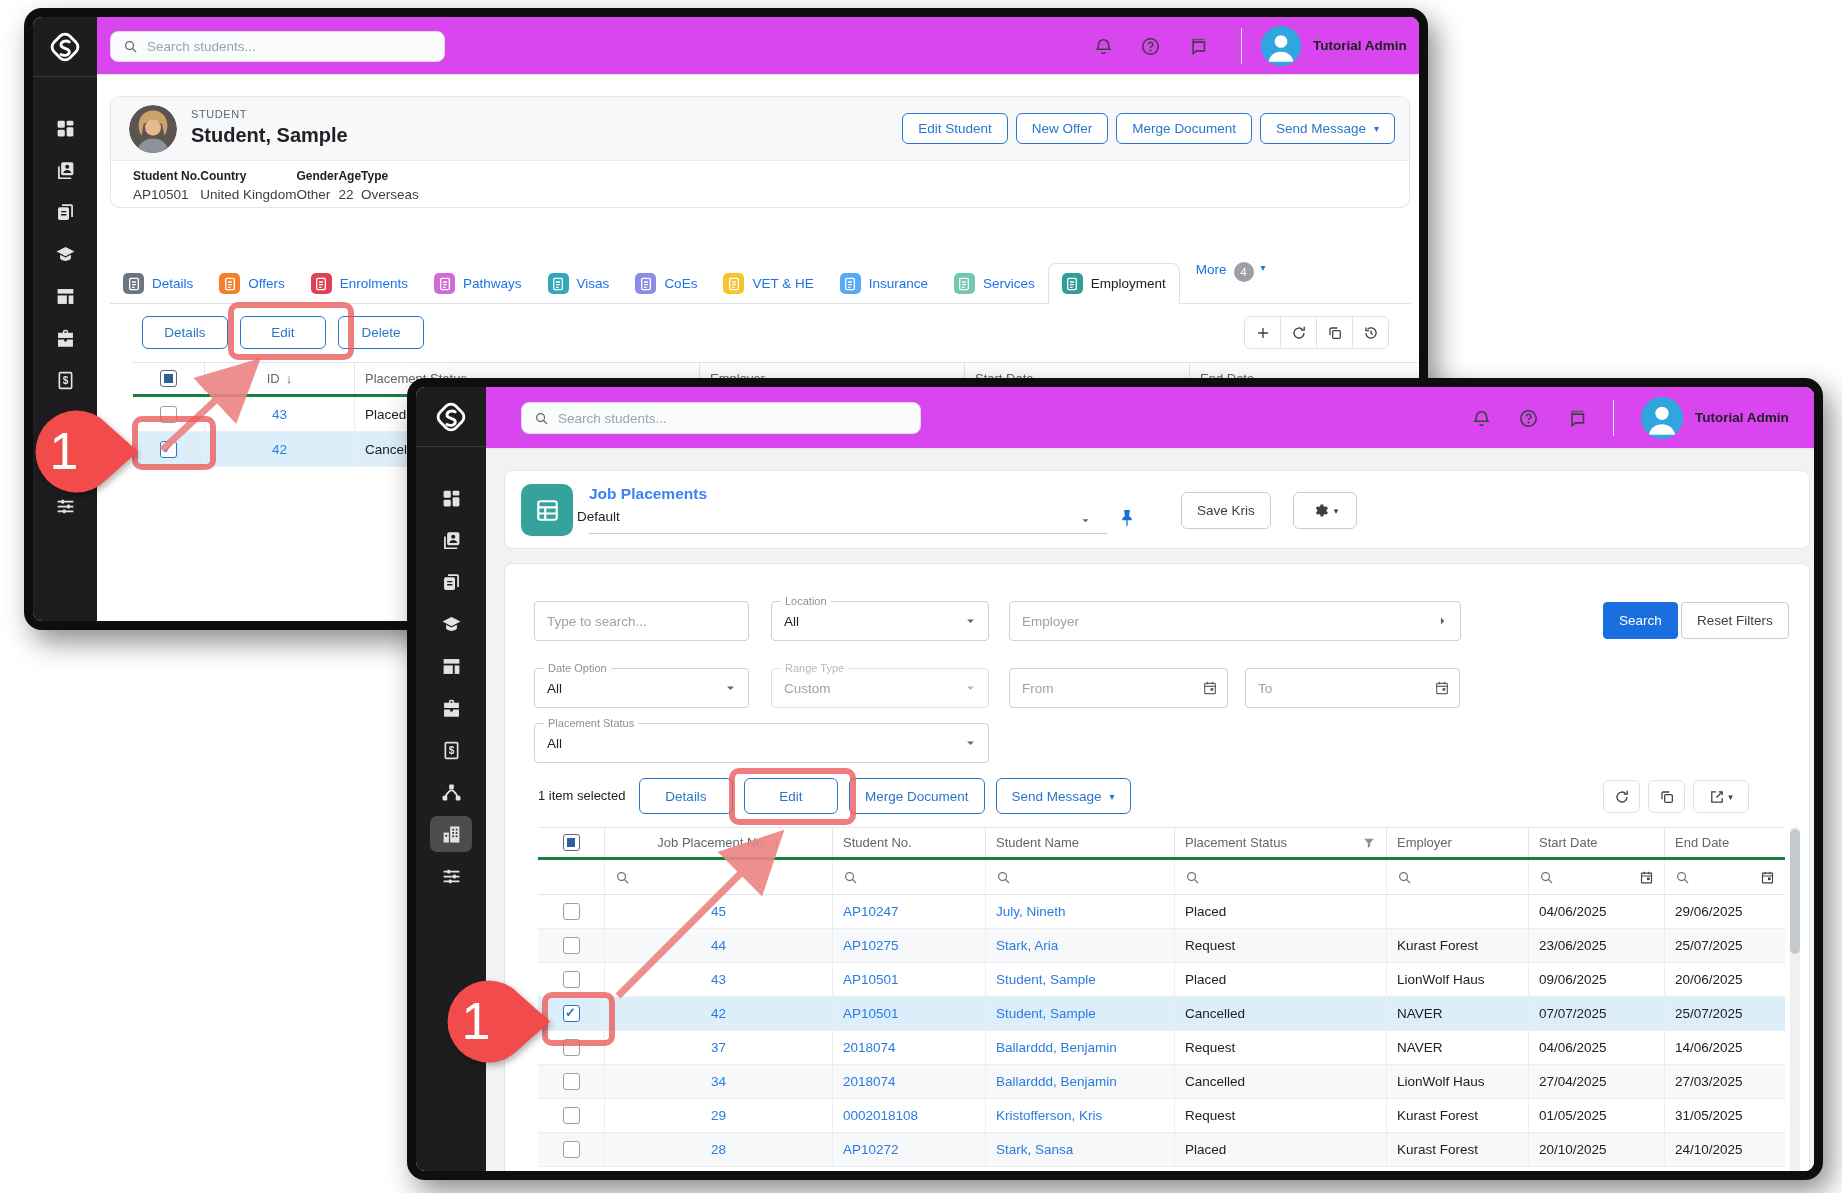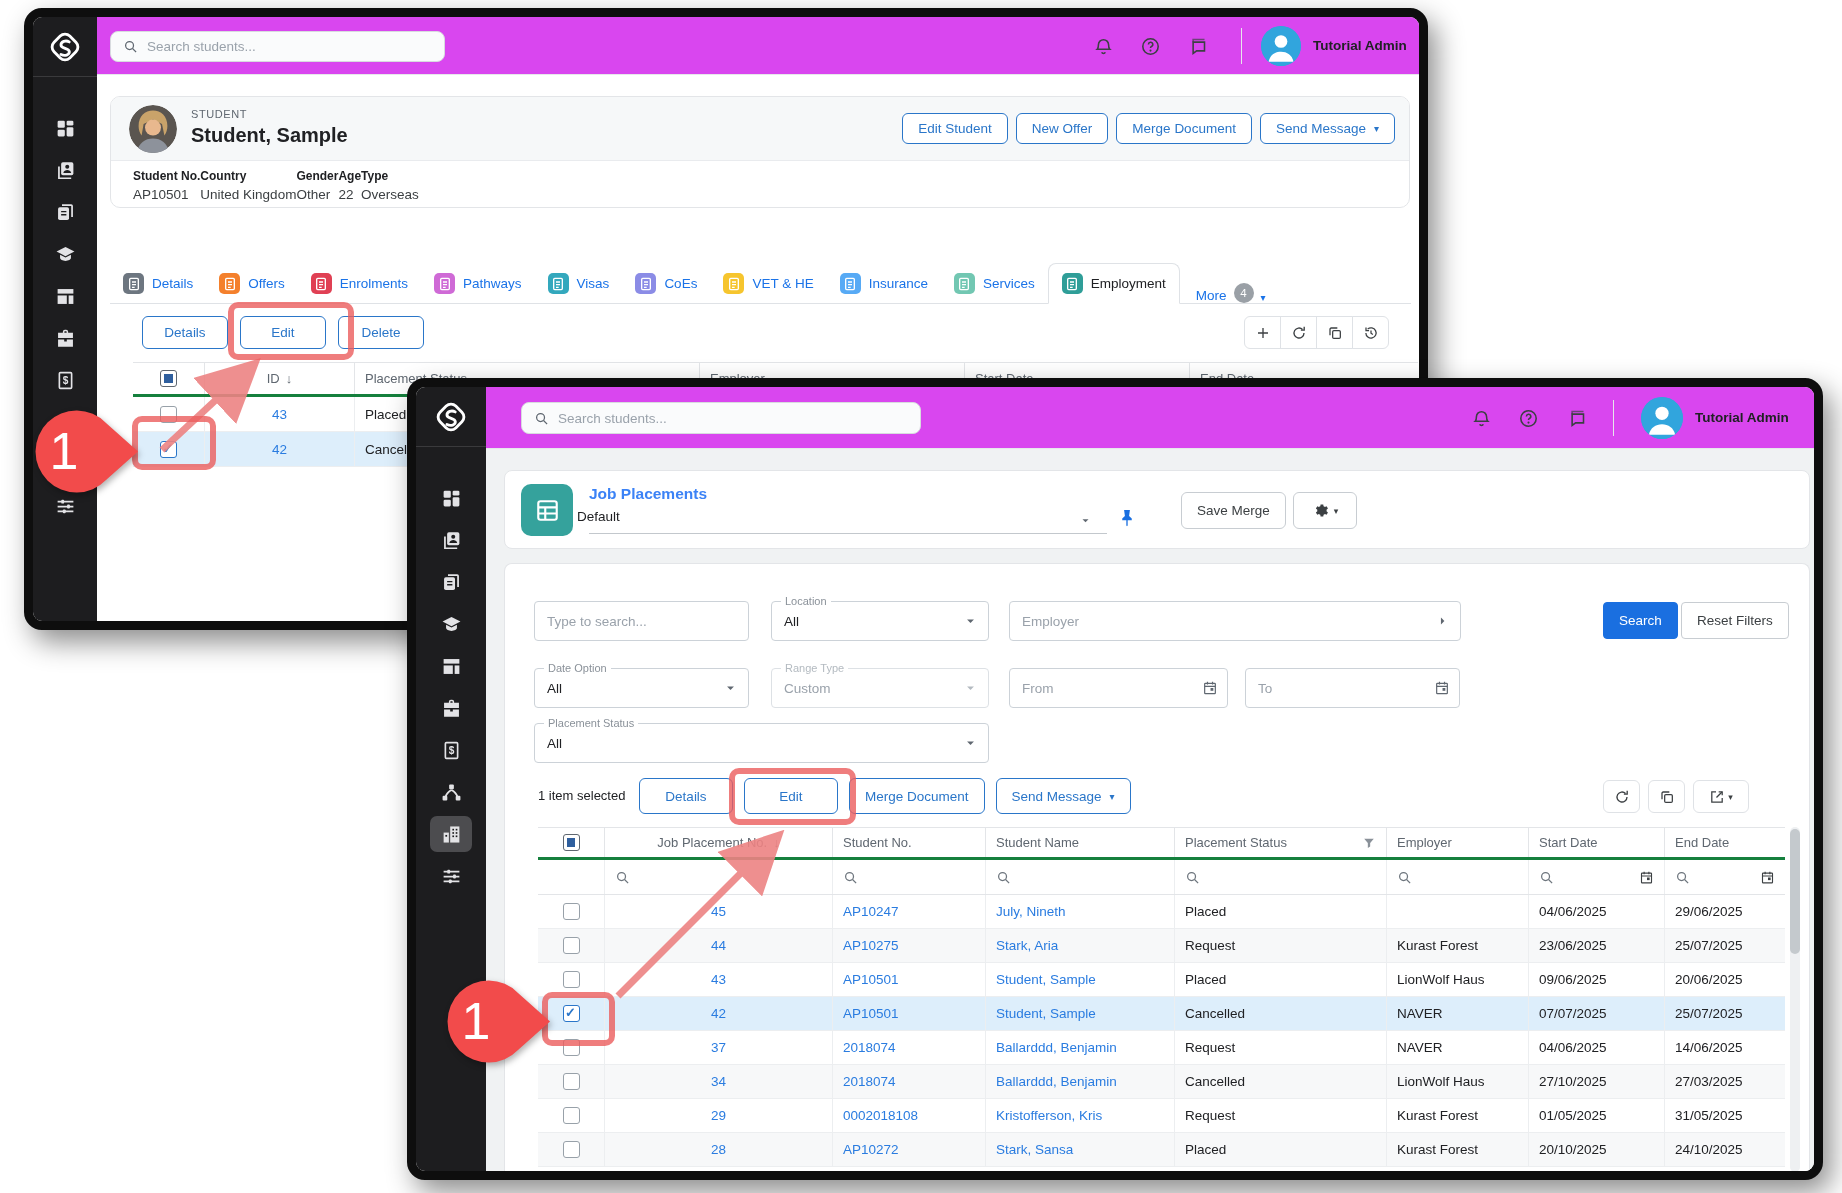--- a/index.html
+++ b/index.html
@@ -59,21 +59,21 @@
 .fields{position:absolute;left:22px;top:72px;display:flex}
 .fields .f{display:flex;flex-direction:column;gap:4px}
 .fields .fl{font-size:12px;font-weight:700;color:#202124}
 .fields .fv{font-size:13.5px;color:#3c4043}
 
 
 .tabs{position:absolute;left:77px;top:245px;width:1301px;display:flex;align-items:flex-end;border-bottom:1px solid #dfe2e6}
 .tab{display:inline-flex;align-items:center;gap:8px;height:41px;padding:0 13px;font-size:13.5px;color:#1a73e8;margin-bottom:-1px}
 .tab .tile{width:21px;height:21px;border-radius:5px;padding:2.5px;flex:none}
 .tab.active{background:#fff;border:1px solid #dfe2e6;border-bottom:1px solid #fff;border-radius:8px 8px 0 0;color:#202124}
-.more{display:inline-flex;align-items:flex-end;gap:7px;margin-left:16px;color:#1a73e8;font-size:13.5px;height:41px}
+.more{display:inline-flex;align-items:flex-start;gap:7px;margin-left:16px;color:#1a73e8;font-size:13.5px;height:41px}
 .badge{width:20px;height:20px;border-radius:50%;background:#9aa0a6;color:#fff;font-size:11.5px;display:flex;align-items:center;justify-content:center}
 .more .caret{font-size:10px}
 
 
 .t-h,.t-f,.tr{display:flex;background:#fff}
 .t-h{border-top:1px solid #e3e5e8;border-bottom:3px solid #15803d;color:#5f6770;font-size:13px}
 .t-f{border-bottom:1px solid #e3e5e8;color:#6d757d}
 .tr{border-bottom:1px solid #eceef0;font-size:13.5px;color:#202124}
 .td,.th{padding:0 10px;display:flex;align-items:center;border-right:1px solid #eceef0;overflow:hidden;white-space:nowrap}
 .t-h .th{border-right:1px solid #e3e5e8}
@@ -684,21 +684,21 @@
     <span class="icon" style="position:absolute;left:574px;top:43px;width:13px;height:13px;color:#5f6770">
         <svg viewBox="0 0 24 24" fill="currentColor">
           <path d="M6.5 9.5l5.5 5.5 5.5-5.5z"></path>
         </svg>
       </span>
     <span class="pin icon" style="left:612px;top:37px;color:#1a6fe0">
         <svg viewBox="0 0 24 24" fill="currentColor">
           <path d="M8.5 2.5h7l-1 7 3.2 3.2v2h-4.9v6.2l-.8 1.1-.8-1.1v-6.2H6.3v-2L9.5 9.5z"></path>
         </svg>
       </span>
-    <button class="btn gray" style="position:absolute;left:676px;top:21px;height:37px">Save Merge</button>
+    <button class="btn gray" style="position:absolute;left:676px;top:21px;height:37px">Save Kris</button>
     <button class="btn gray" style="position:absolute;left:788px;top:21px;height:37px;width:64px;padding:0;gap:5px">
       <span class="icon" style="width:17px;height:17px">
           <svg viewBox="0 0 24 24" fill="currentColor">
             <path d="M12 8.2a3.8 3.8 0 1 0 0 7.6 3.8 3.8 0 0 0 0-7.6zm8.6 3.8c0-.4 0-.8-.1-1.1l2-1.6-1.9-3.2-2.4 1a8.6 8.6 0 0 0-1.9-1.1L15.9 3.4h-3.8l-.4 2.6c-.7.3-1.3.6-1.9 1.1l-2.4-1-1.9 3.2 2 1.6a8 8 0 0 0 0 2.2l-2 1.6 1.9 3.2 2.4-1c.6.5 1.2.8 1.9 1.1l.4 2.6h3.8l.4-2.6c.7-.3 1.3-.6 1.9-1.1l2.4 1 1.9-3.2-2-1.6c.1-.3.1-.7.1-1.1z"></path>
           </svg>
         </span>
       <span style="font-size:9px">▾</span>
     </button>
   </div>
 
@@ -973,21 +973,21 @@
           </div>
           <div class="tr">
             <div class="td c0">
               <span class="cb"></span>
             </div>
             <div class="td c1 center link">34</div>
             <div class="td c2 link">2018074</div>
             <div class="td c3 link">Ballarddd, Benjamin</div>
             <div class="td c4">Cancelled</div>
             <div class="td c5">LionWolf Haus</div>
-            <div class="td c6">27/10/2025</div>
+            <div class="td c6">27/04/2025</div>
             <div class="td c7">27/03/2025</div>
           </div>
           <div class="tr">
             <div class="td c0">
               <span class="cb"></span>
             </div>
             <div class="td c1 center link">29</div>
             <div class="td c2 link">0002018108</div>
             <div class="td c3 link">Kristofferson, Kris</div>
             <div class="td c4">Request</div>

